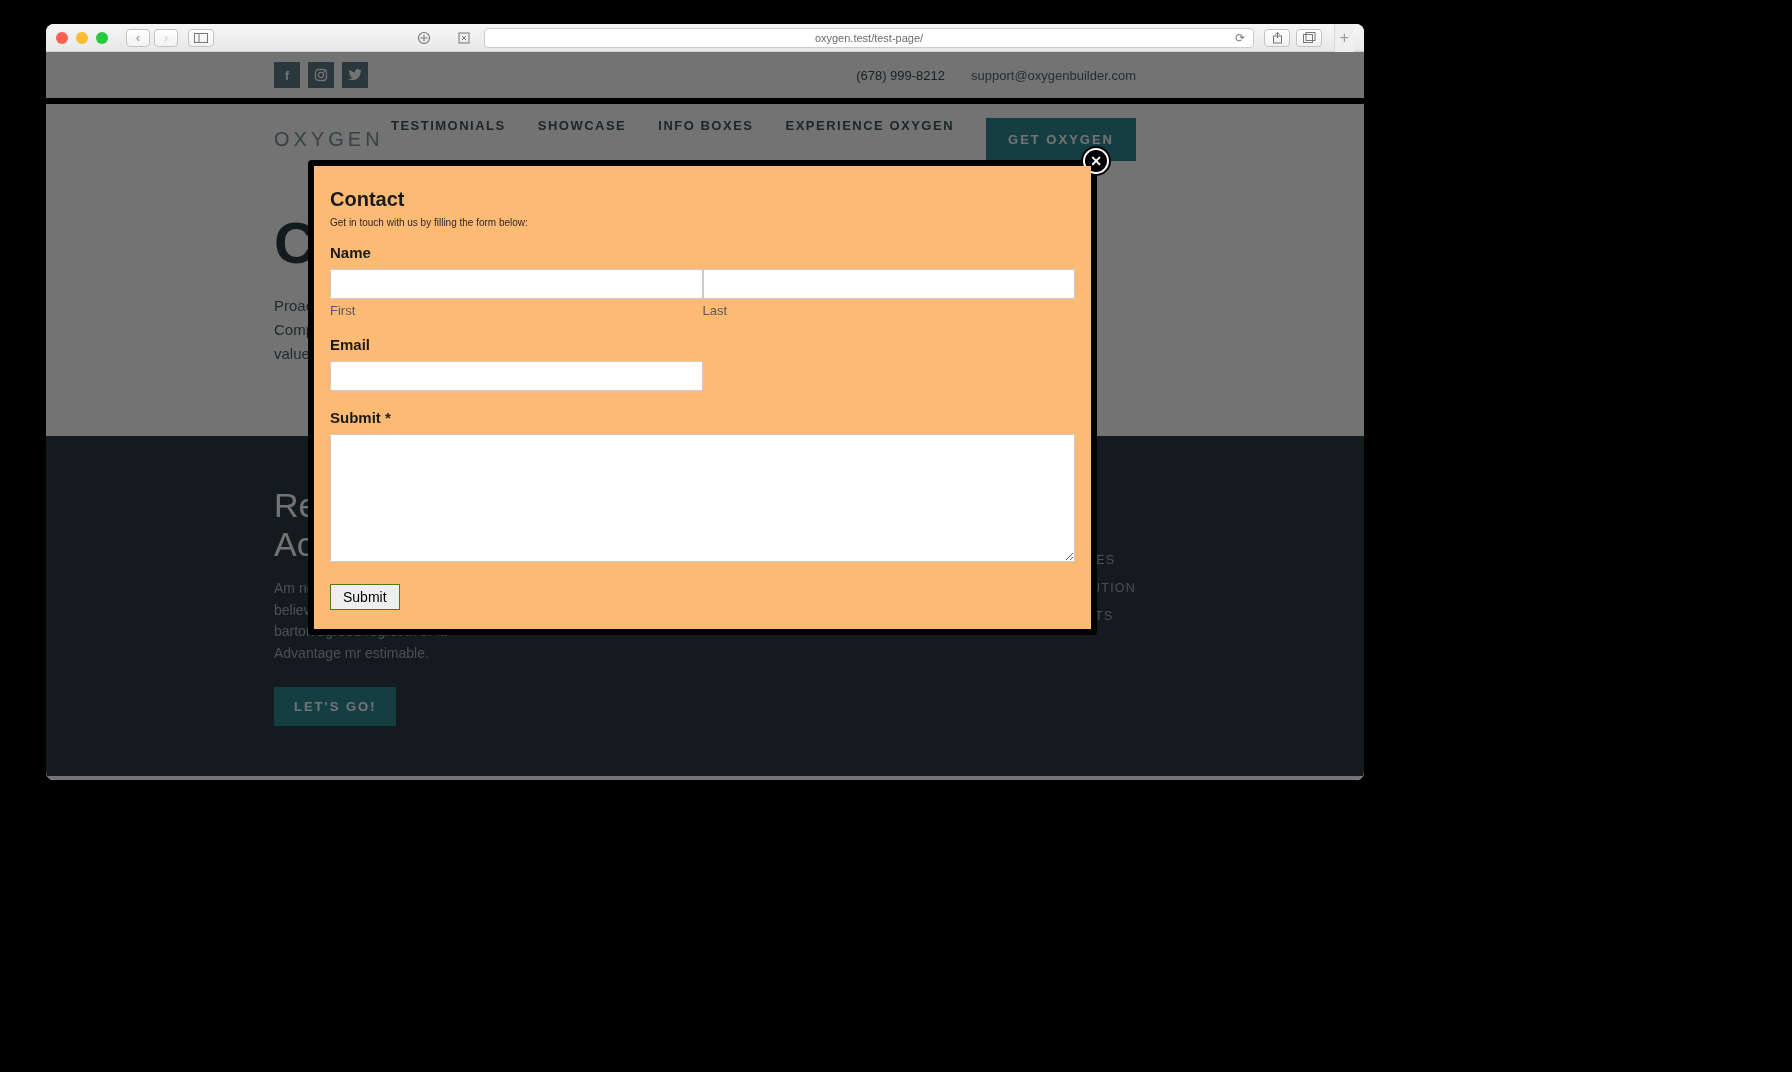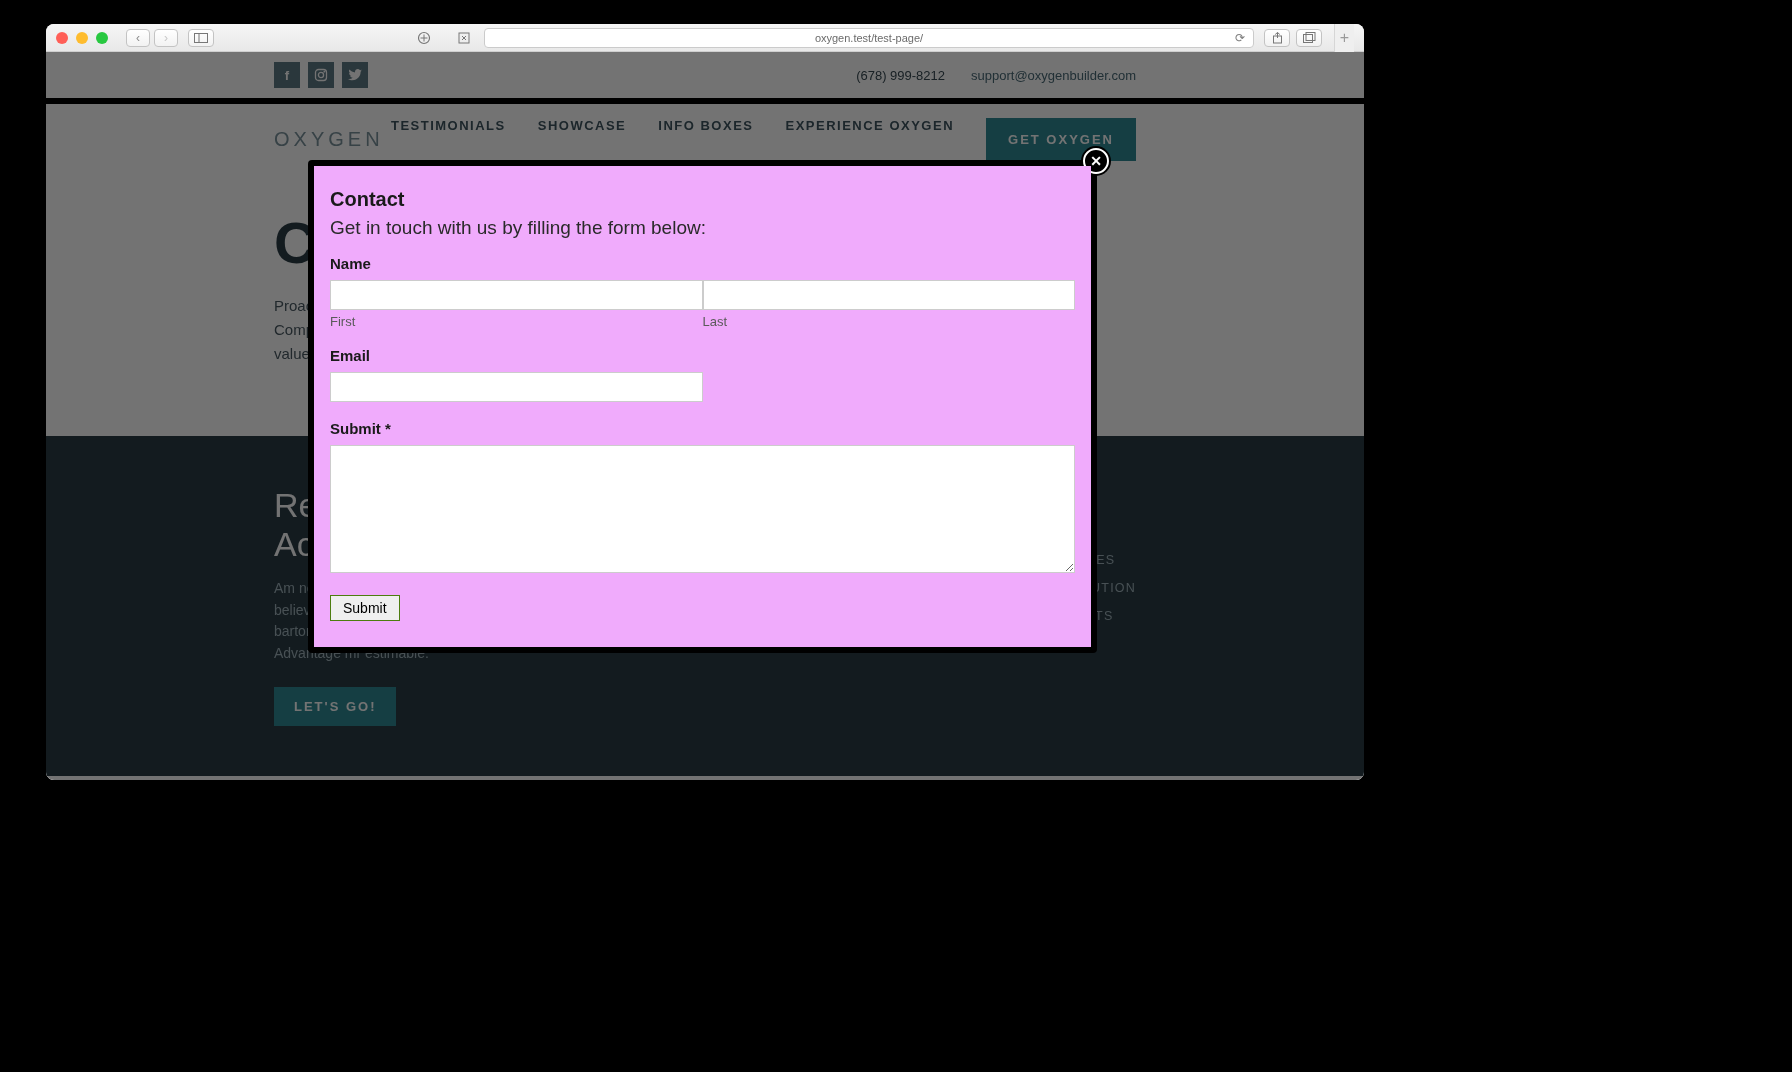--- a/index.html
+++ b/index.html
@@ -103,34 +103,34 @@
 
 .modal-wrap {
   position:absolute;
   left:262px; top:108px;
   width:789px;
   background:#000;
   border-radius:4px;
   padding:6px;
 }
 .modal {
-  background:#f0abfc;
-  padding:22px 16px 26px;
+  background:#fdba74;
+  padding:22px 16px 19px;
   position:relative;
 }
 .close-btn {
   position:absolute; right:-12px; top:-12px;
   width:26px; height:26px; border-radius:50%;
   background:#000; border:2px solid #fff; color:#fff;
   display:flex; align-items:center; justify-content:center;
   font-size:14px; font-weight:bold; cursor:pointer;
   box-shadow:0 0 0 2px #000;
 }
 .modal h2 { font-size:20px; font-weight:700; color:#1a1a1a; margin-bottom:6px; }
-.modal .sub { font-size:19px; color:#2a2a2a; margin-bottom:16px; }
+.modal .sub { font-size:10px; color:#2a2a2a; margin-bottom:16px; }
 .flabel { font-size:15px; font-weight:700; color:#1a1a1a; margin-bottom:8px; display:block; }
 .row { display:flex; }
 .half { flex:1; }
 .text-input {
   width:100%; height:30px; border:1px solid #ccc; padding:4px 6px; font-size:14px;
 }
 .sublabel { font-size:13px; color:#5a5a5a; margin-top:4px; display:block; }
 .field { margin-bottom:18px; }
 textarea.text-input { height:128px; resize:vertical; }
 .submit-btn {

